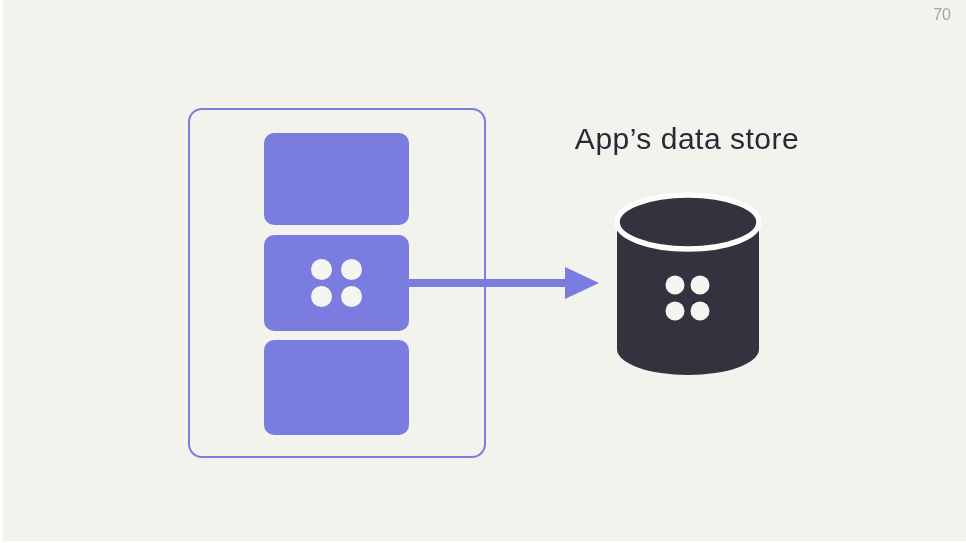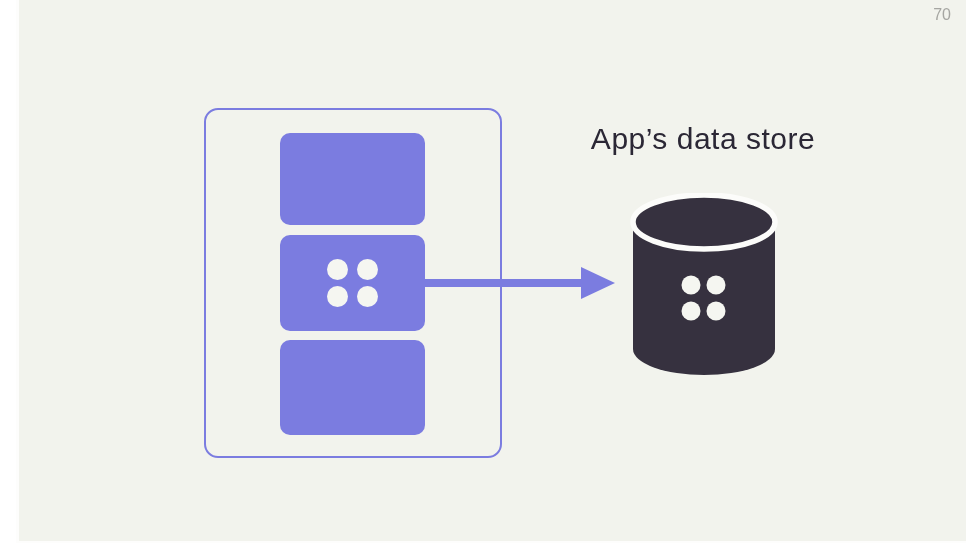--- a/index.html
+++ b/index.html
@@ -8,21 +8,20 @@
   body {
     width: 966px; height: 543px;
     position: relative;
     overflow: hidden;
     background: #ffffff;
     font-family: "Liberation Sans", sans-serif;
   }
   .slide {
     position: absolute; inset: 0;
     background: var(--background, #f2f3ed);
-    margin-left: 16px;
   }
   .edge { position: absolute; background: #fdfdfc; }
   .edge-left { left: 0; top: 0; width: 3px; height: 100%; }
   .edge-bottom { left: 0; bottom: 0; width: 100%; height: 2px; }
 
   .page-number {
     position: absolute; top: 6px; right: 15px;
     font-size: 16px; line-height: 18px;
     color: var(--page-number, #a6a6a2);
   }

